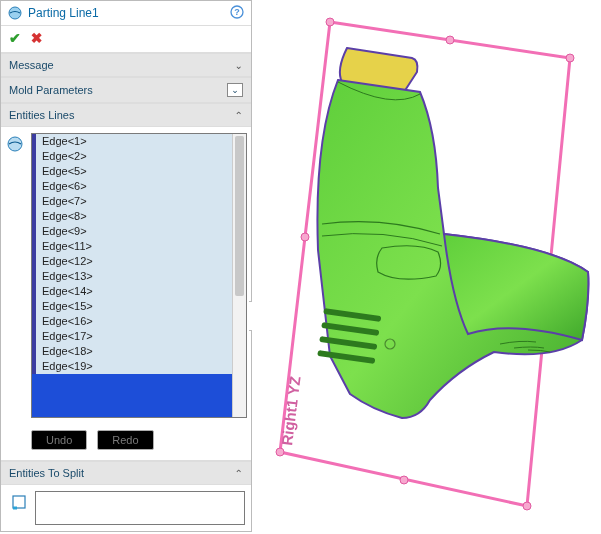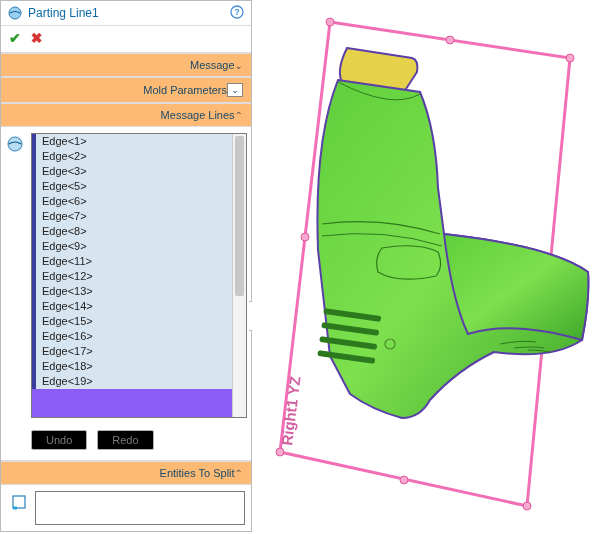--- a/index.html
+++ b/index.html
@@ -34,23 +34,23 @@
   .titlebar .title { color: #0a6aa6; font-size: 12px; flex: 1; }
   .titlebar .help { width: 16px; height: 16px; color: #4a90d9; text-align:center; }
   .confirm-row {
     display: flex; align-items: center; gap: 10px;
     padding: 4px 8px 6px 8px;
     border-bottom: 1px solid #ddd;
   }
   .ok-icon { color: #2e9e2e; font-size: 14px; font-weight: bold; cursor:pointer; }
   .cancel-icon { color: #d63333; font-size: 14px; font-weight: bold; cursor:pointer; }
   .section-header {
-    display: flex; align-items: center; justify-content: flex-end;
+    display: flex; align-items: center; justify-content: space-between;
     padding: 5px 8px;
-    background: #fdba74;
+    background: #e5e5e5;
     border-top: 1px solid #ddd;
     border-bottom: 1px solid #ddd;
     color: #1a4a6a;
     font-weight: 500;
     cursor: pointer;
   }
   .section-header .chev { font-size: 10px; color: #555; }
   .chev-box {
     width: 16px; height: 14px; border:1px solid #888; display:inline-flex;
     align-items:center; justify-content:center; font-size:9px; background:#fff;
@@ -59,21 +59,21 @@
     flex: 1;
     display: flex;
     padding: 6px 4px 6px 2px;
     gap: 4px;
     min-height: 0;
   }
   .side-icon-col { width: 24px; display:flex; justify-content:center; padding-top:2px; }
   .edge-list-container {
     flex: 1;
     border: 1px solid #7a7a7a;
-    background: #8b5cf6;
+    background: #1d4ed8;
     display: flex;
     min-height: 0;
   }
   .edge-list {
     flex: 1;
     overflow: hidden;
     position: relative;
   }
   .edge-list-inner {
     background: #d6e5f0;
@@ -162,39 +162,38 @@
     <span>Message</span>
     <span class="chev">⌄</span>
   </div>
 
   <div class="section-header">
     <span>Mold Parameters</span>
     <span class="chev-box">⌄</span>
   </div>
 
   <div class="section-header">
-    <span>Message Lines</span>
+    <span>Entities Lines</span>
     <span class="chev">⌃</span>
   </div>
 
   <div class="parting-body">
     <div class="side-icon-col">
       <span>
         <svg width="18" height="18" viewBox="0 0 18 18">
           <circle cx="9" cy="9" r="7" fill="#b9dcf1" stroke="#2a7fb8"></circle>
           <path d="M3 9 Q9 5 15 9" stroke="#0a5a8f" stroke-width="1.2" fill="none"></path>
         </svg>
       </span>
     </div>
     <div class="edge-list-container">
       <div class="edge-list">
         <div class="edge-list-inner" id="edge-list-inner">
             <div class="edge-item">Edge&lt;1&gt;</div>
             <div class="edge-item">Edge&lt;2&gt;</div>
-            <div class="edge-item">Edge&lt;3&gt;</div>
             <div class="edge-item">Edge&lt;5&gt;</div>
             <div class="edge-item">Edge&lt;6&gt;</div>
             <div class="edge-item">Edge&lt;7&gt;</div>
             <div class="edge-item">Edge&lt;8&gt;</div>
             <div class="edge-item">Edge&lt;9&gt;</div>
             <div class="edge-item">Edge&lt;11&gt;</div>
             <div class="edge-item">Edge&lt;12&gt;</div>
             <div class="edge-item">Edge&lt;13&gt;</div>
             <div class="edge-item">Edge&lt;14&gt;</div>
             <div class="edge-item">Edge&lt;15&gt;</div>

